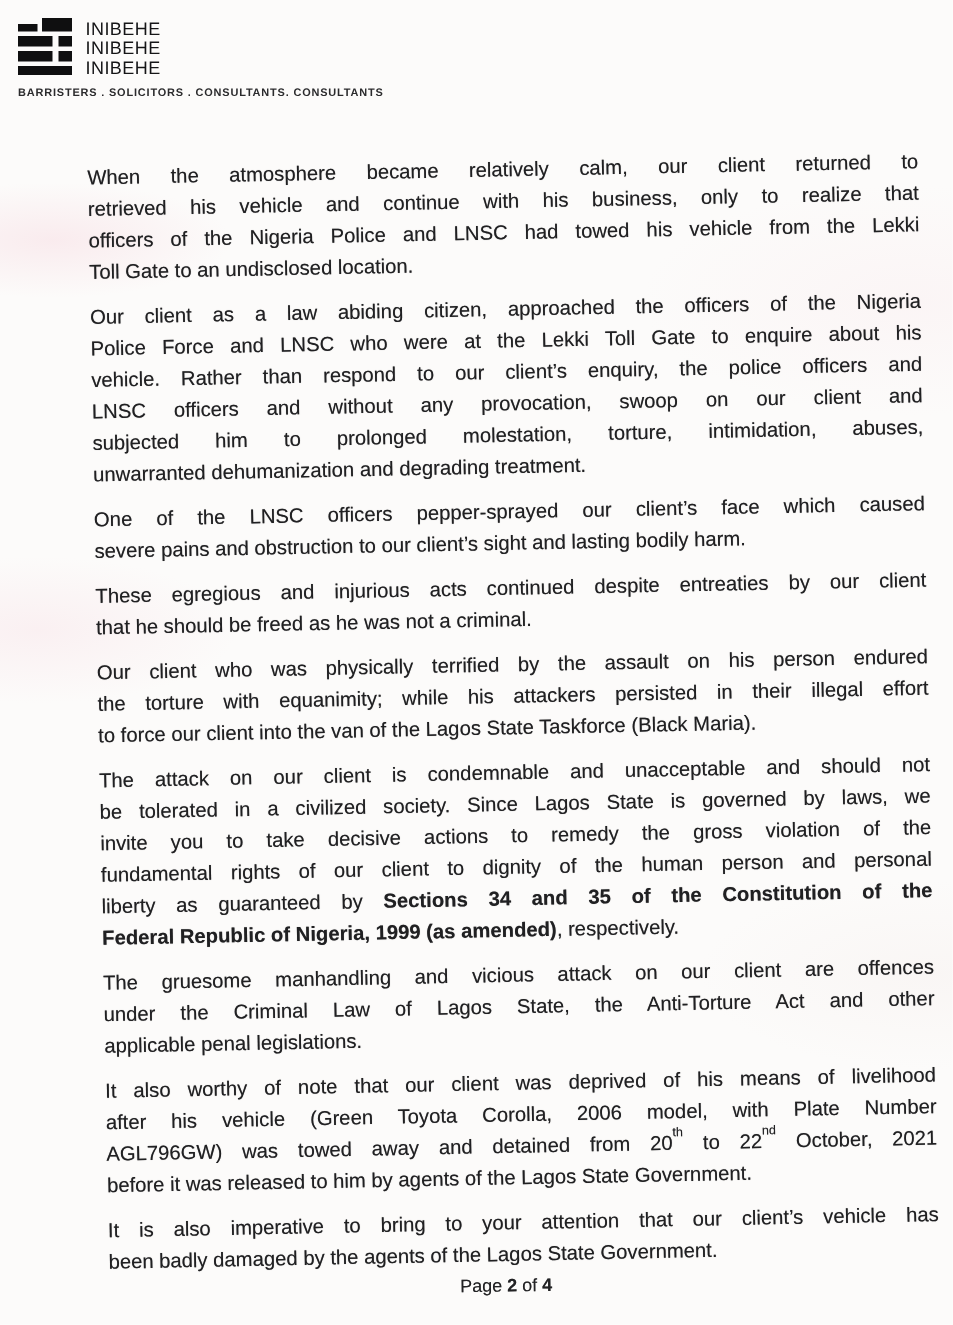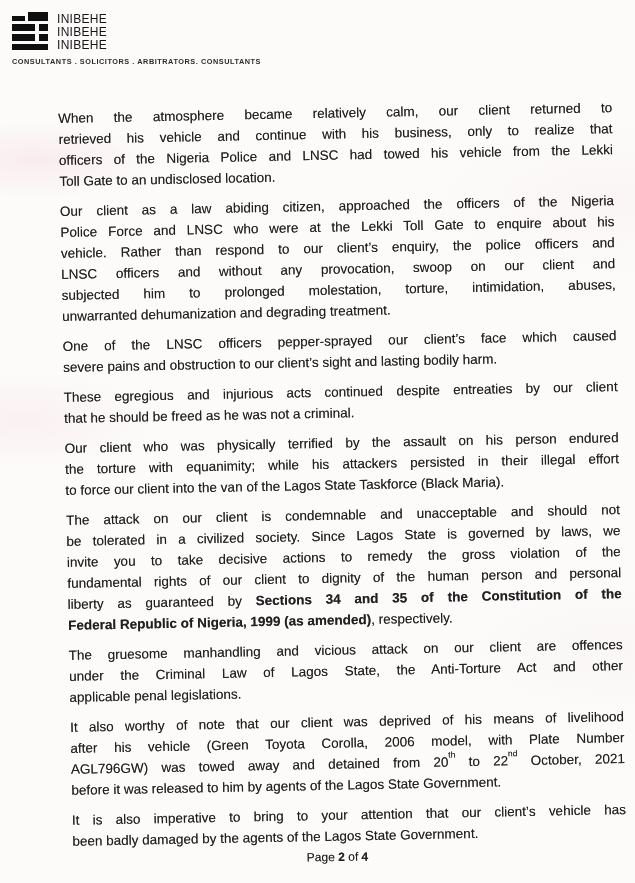--- a/index.html
+++ b/index.html
@@ -69,21 +69,21 @@
         <i class="lm-3a"></i>
           <i class="lm-3b"></i>
         <i class="lm-4"></i>
       </div>
       <div class="firm-name">
         <div>INIBEHE</div>
         <div>INIBEHE</div>
         <div>INIBEHE</div>
       </div>
     </div>
-    <div class="tagline">CONSULTANTS . SOLICITORS . ARBITRATORS. CONSULTANTS</div>
+    <div class="tagline">BARRISTERS . SOLICITORS . CONSULTANTS. CONSULTANTS</div>
   </header>
 
   <main class="doc" id="doc-body">
       <div class="para">
         <div class="line just">When the atmosphere became relatively calm, our client returned to</div>
         <div class="line just">retrieved his vehicle and continue with his business, only to realize that</div>
         <div class="line just">officers of the Nigeria Police and LNSC had towed his vehicle from the Lekki</div>
         <div class="line">Toll Gate to an undisclosed location.</div>
       </div>
       <div class="para">

